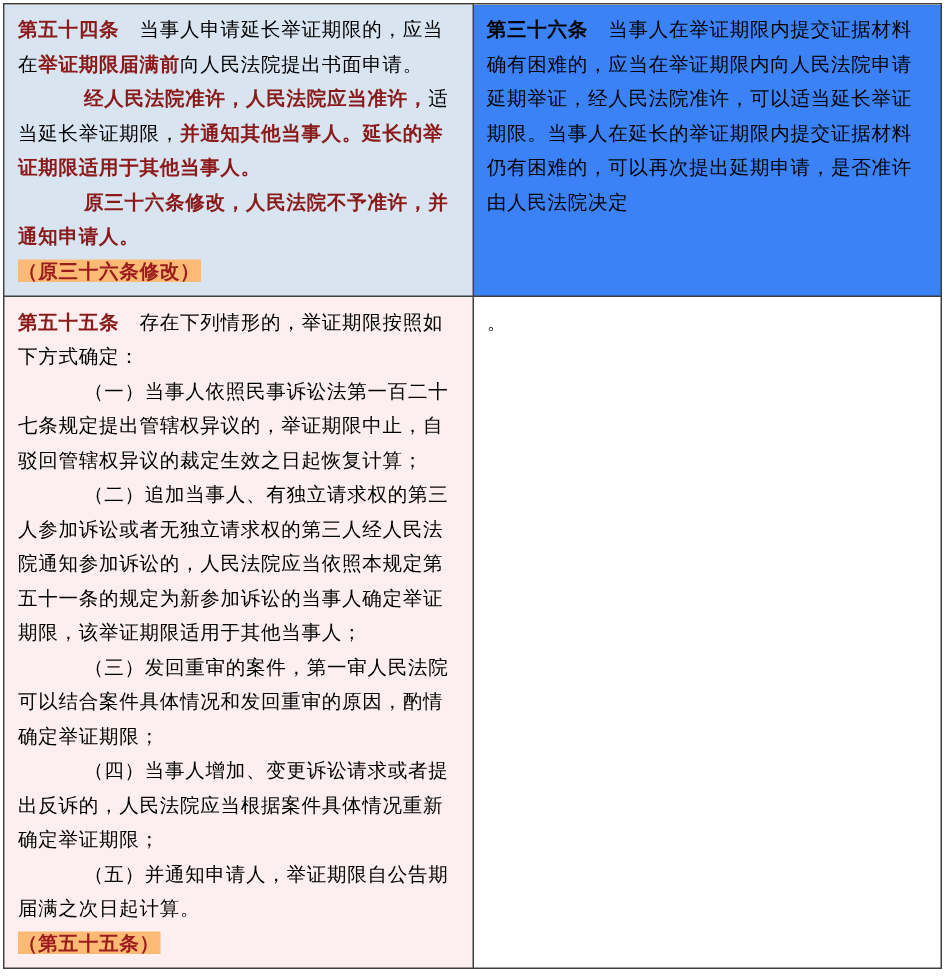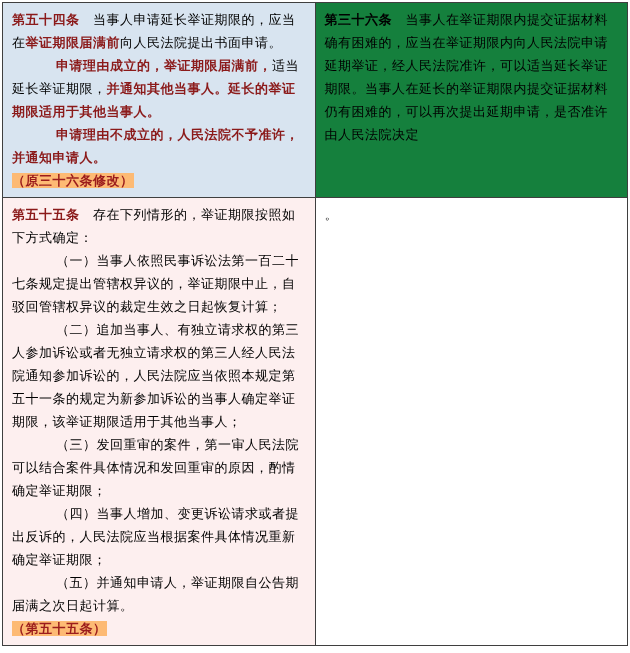--- a/index.html
+++ b/index.html
@@ -31,25 +31,25 @@
   .hl  { font-weight: bold; color: #9b1c1c; background: #fdba74; } 
 </style>
 </head>
 <body>
 
 <table class="cmp">
   <tbody>
       <tr class="r1">
     <td class="cell" style="background: rgb(216, 228, 240);">
           <p class="para"><span class="em">第五十四条</span><span>　当事人申请延长举证期限的，应当在</span><span class="em">举证期限届满前</span><span>向人民法院提出书面申请。</span></p>
-          <p class="para indent"><span class="em">申请理由成立的，举证期限届满前，</span><span>适当延长举证期限，</span><span class="em">并通知其他当事人。延长的举证期限适用于其他当事人。</span></p>
-          <p class="para indent"><span class="em">申请理由不成立的，人民法院不予准许，并通知申请人。</span></p>
+          <p class="para indent"><span class="em">经人民法院准许，人民法院应当准许，</span><span>适当延长举证期限，</span><span class="em">并通知其他当事人。延长的举证期限适用于其他当事人。</span></p>
+          <p class="para indent"><span class="em">原三十六条修改，人民法院不予准许，并通知申请人。</span></p>
           <p class="para"><span class="hl">（原三十六条修改）</span></p>
         </td>
-    <td class="cell" style="background: #15803d;">
+    <td class="cell" style="background: #3b82f6;">
           <p class="para"><span class="b">第三十六条</span><span>　当事人在举证期限内提交证据材料确有困难的，应当在举证期限内向人民法院申请延期举证，经人民法院准许，可以适当延长举证期限。当事人在延长的举证期限内提交证据材料仍有困难的，可以再次提出延期申请，是否准许由人民法院决定</span></p>
         </td>
   </tr>
   <tr class="r2">
     <td class="cell" style="background: rgb(253, 239, 239);">
           <p class="para"><span class="em">第五十五条</span><span>　存在下列情形的，举证期限按照如下方式确定：</span></p>
           <p class="para indent"><span>（一）当事人依照民事诉讼法第一百二十七条规定提出管辖权异议的，举证期限中止，自驳回管辖权异议的裁定生效之日起恢复计算；</span></p>
           <p class="para indent"><span>（二）追加当事人、有独立请求权的第三人参加诉讼或者无独立请求权的第三人经人民法院通知参加诉讼的，人民法院应当依照本规定第五十一条的规定为新参加诉讼的当事人确定举证期限，该举证期限适用于其他当事人；</span></p>
           <p class="para indent"><span>（三）发回重审的案件，第一审人民法院可以结合案件具体情况和发回重审的原因，酌情确定举证期限；</span></p>
           <p class="para indent"><span>（四）当事人增加、变更诉讼请求或者提出反诉的，人民法院应当根据案件具体情况重新确定举证期限；</span></p>

